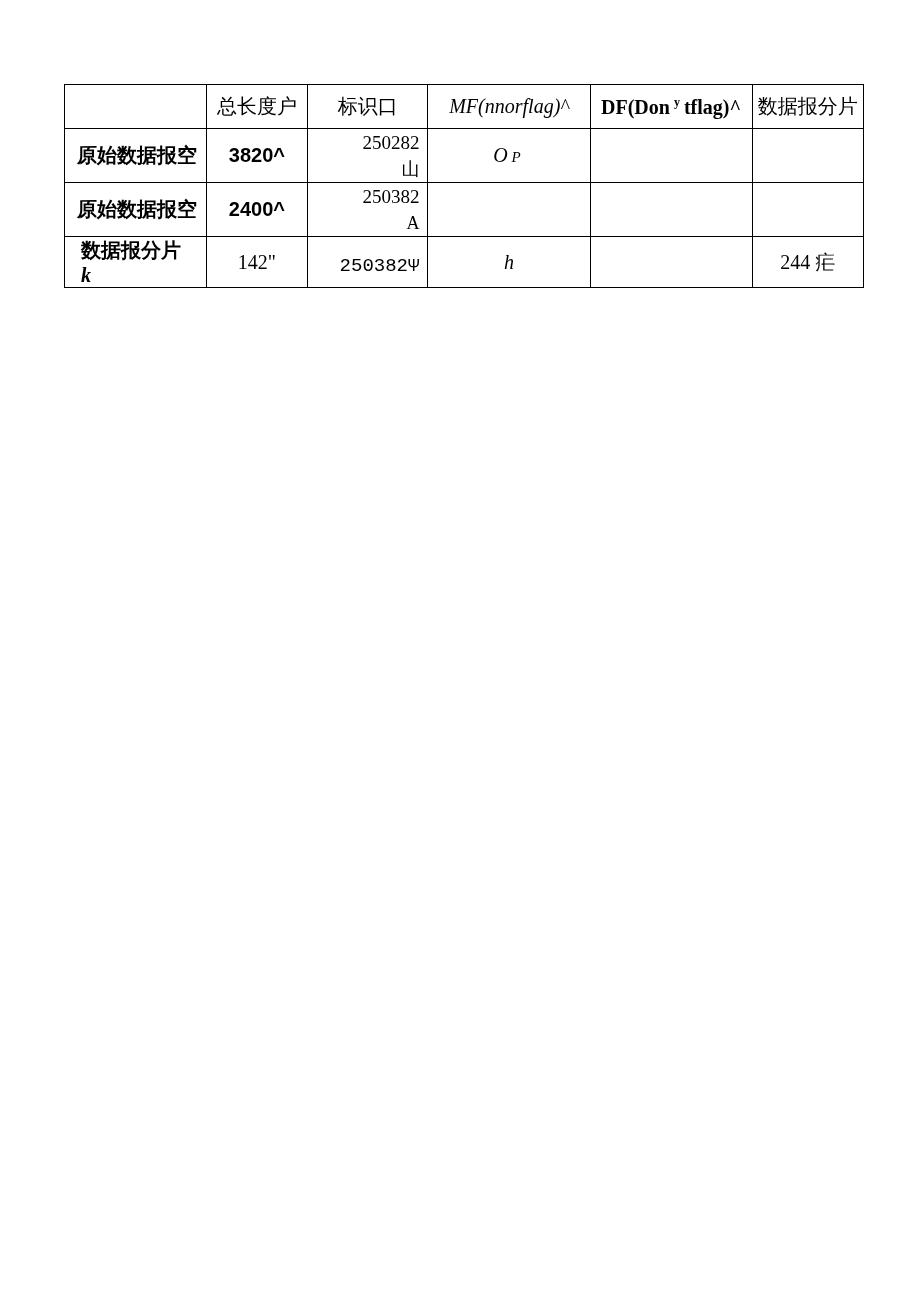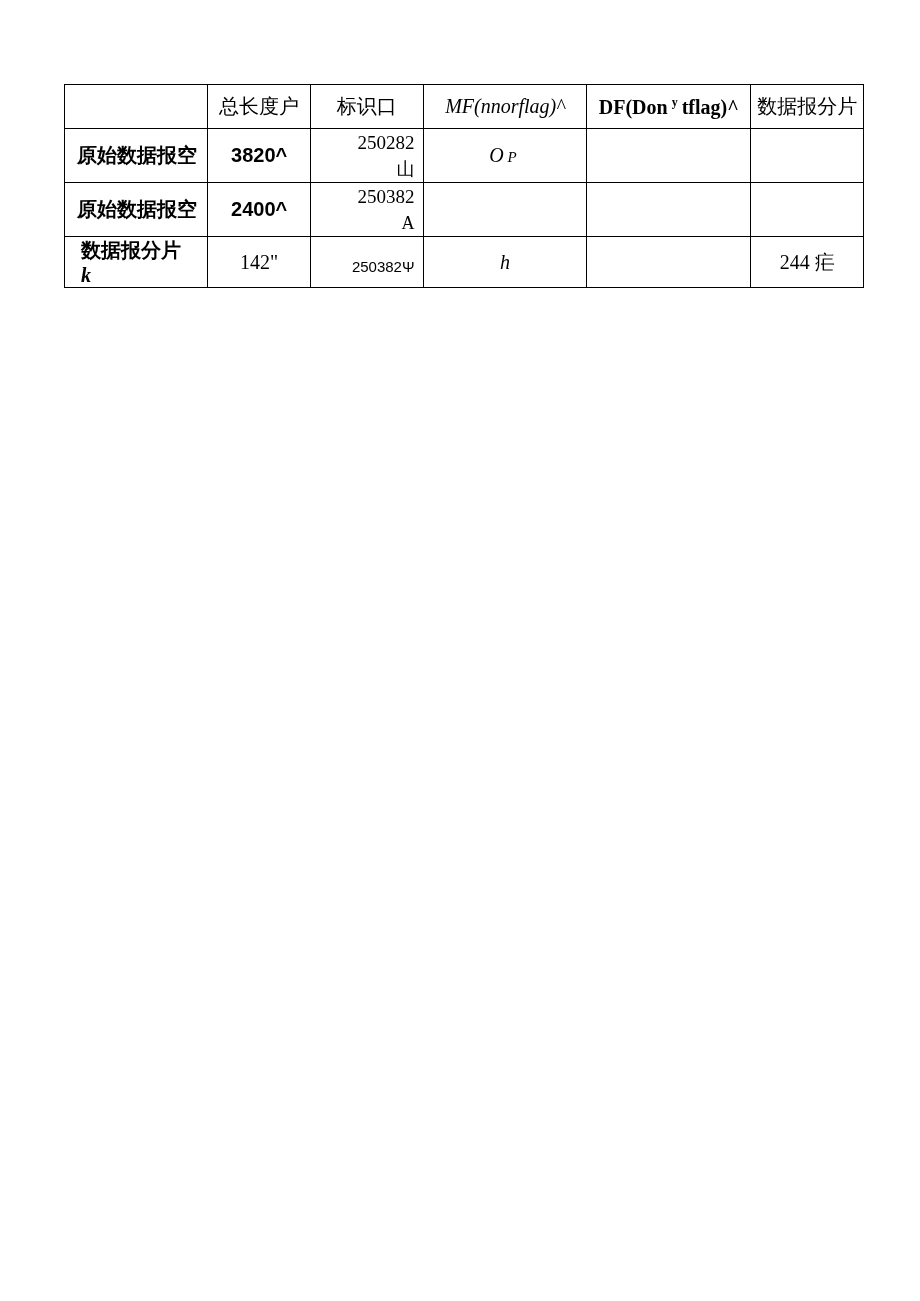--- a/index.html
+++ b/index.html
@@ -56,22 +56,22 @@
       font-family: "Times New Roman", serif;
     }
     .stacked .bot {
       display: block;
       font-size: 18px;
       font-family: "Times New Roman", serif;
       padding-left: 0px;
     }
     .stacked .botpsi {
       display: block;
-      font-size: 15px;
-      font-family: Liberation Sans, sans-serif;
+      font-size: 19px;
+      font-family: Liberation Mono, monospace;
       padding-left: 22px;
     }
     .italic-k {
       font-style: italic;
       font-family: "Times New Roman", serif;
     }
     .small-cap {
       font-size: 15px;
     }
     .small-y {

